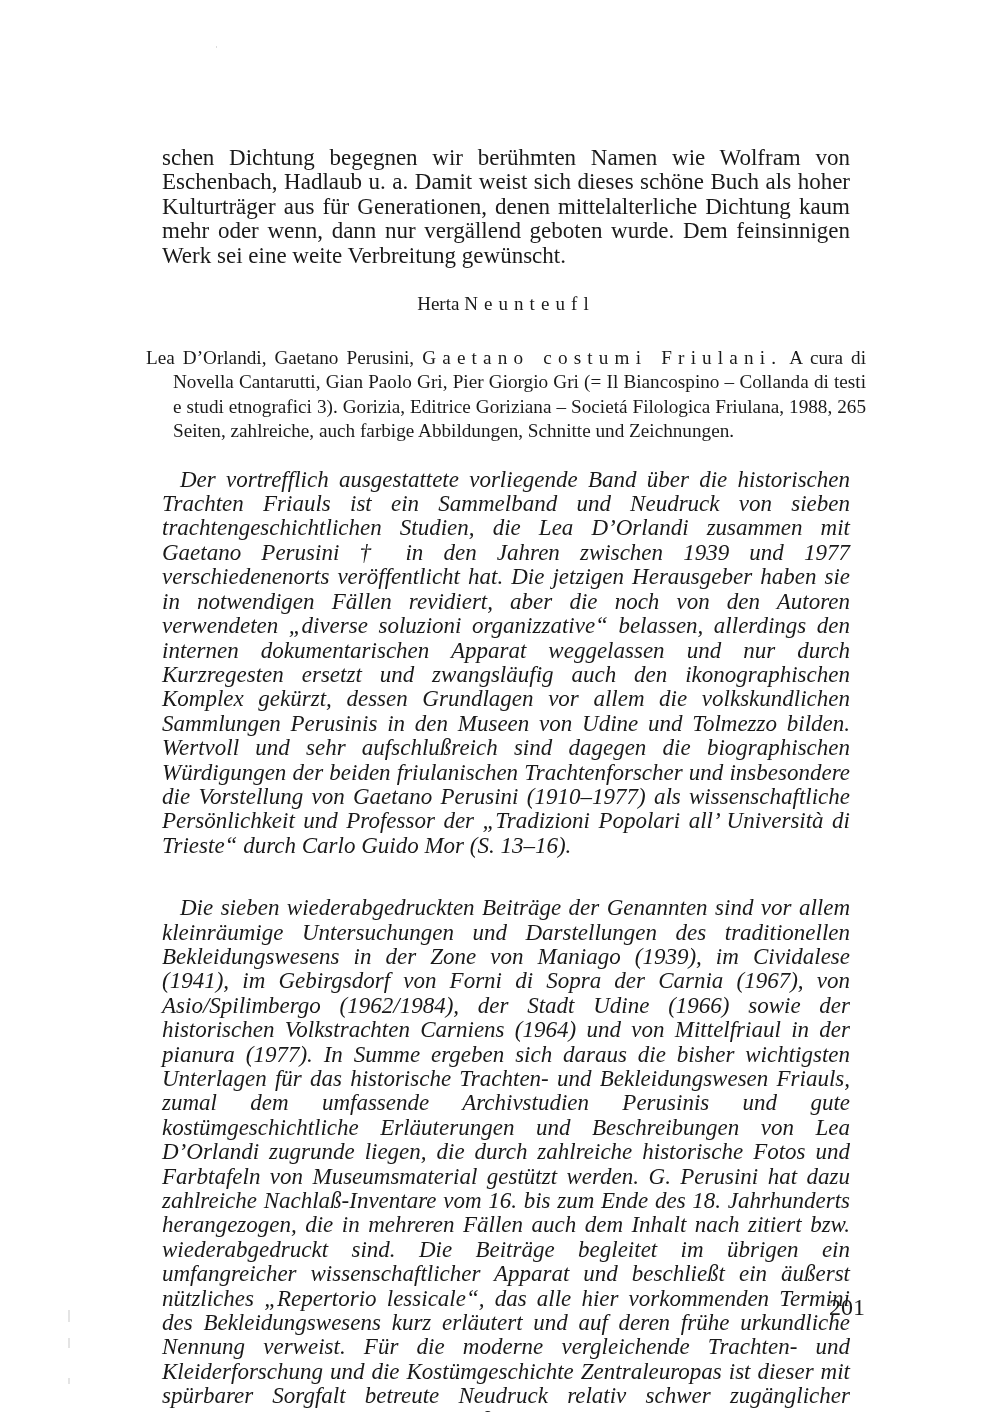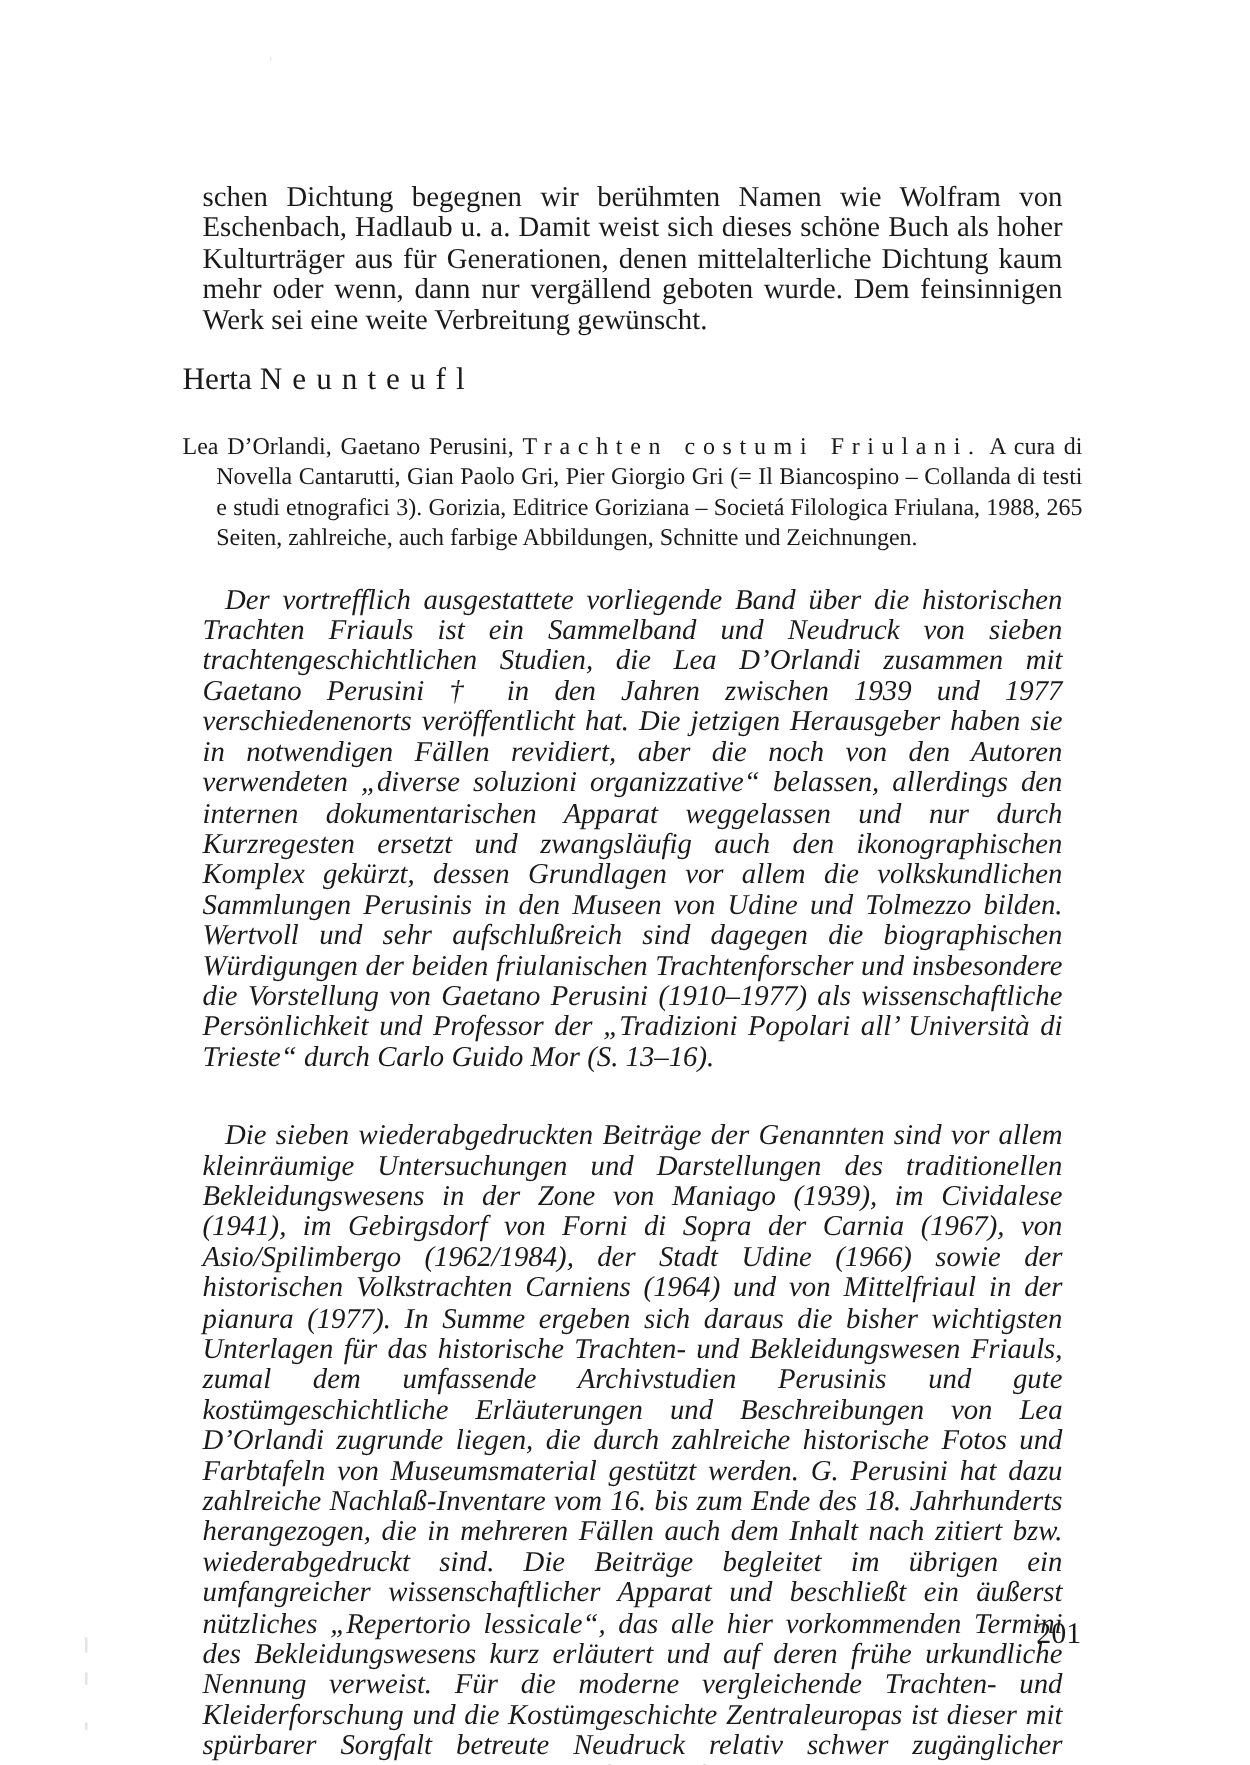--- a/index.html
+++ b/index.html
@@ -5,21 +5,21 @@
     html, body { margin: 0; padding: 0; background: #ffffff; }
     body {
       width: 1000px; height: 1412px; position: relative; overflow: hidden;
       font-family: "Liberation Serif", "DejaVu Serif", serif;
       color: #1a1a1a;
     }
     .page { position: absolute; left: 146px; top: 130px; width: 720px; }
     p { margin: 16px; font-size: 23px; line-height: 24.4px; text-align: justify; }
     .lead { text-indent: 0; }
     .indent { text-indent: 18px; font-style: italic; }
-    .signature { text-align: left; font-size: 25px; line-height: 24px; }
+    .signature { text-align: center; font-size: 19px; line-height: 24px; }
     .spaced { letter-spacing: 0.32em; }
     .bib {
       padding-left: 27px; text-indent: -27px;
       font-size: 19.2px; line-height: 24.4px; text-align: justify; margin: 0;
     }
     .bib b { font-weight: normal; }
     .gap-sm { height: 8px; }
     .gap-md { height: 30px; }
     .pagenum { position: absolute; right: 135px; top: 1294px; font-size: 24px; }
     .margin-mark { position: absolute; left: 68px; width: 2px; background: #e4e4e4; }
@@ -35,21 +35,21 @@
   <p class="lead">schen Dichtung begegnen wir berühmten Namen wie Wolfram von Eschenbach, Hadlaub u. a. Damit weist sich dieses schöne Buch als hoher Kulturträger aus für Generationen, denen mittelalterliche Dichtung kaum mehr oder wenn, dann nur vergällend geboten wurde. Dem feinsinnigen Werk sei eine weite Verbreitung gewünscht.</p>
 
   <div class="gap-sm"></div>
   <div class="signature">
     <span>Herta</span>
     <span class="spaced">Neunteufl</span>
   </div>
 
   <div class="gap-md"></div>
 
-  <p class="bib"><b>Lea D’Orlandi, Gaetano Perusini,</b> <span class="spaced">Trachten costumi Friulani.</span> <span>A cura di Novella Cantarutti, Gian Paolo Gri, Pier Giorgio Gri (= Il Biancospino – Collanda di testi e studi etnografici 3). Gorizia, Editrice Goriziana – Societá Filologica Friulana, 1988, 265 Seiten, zahlreiche, auch farbige Abbildungen, Schnitte und Zeichnungen.</span></p>
+  <p class="bib"><b>Lea D’Orlandi, Gaetano Perusini,</b> <span class="spaced">Gaetano costumi Friulani.</span> <span>A cura di Novella Cantarutti, Gian Paolo Gri, Pier Giorgio Gri (= Il Biancospino – Collanda di testi e studi etnografici 3). Gorizia, Editrice Goriziana – Societá Filologica Friulana, 1988, 265 Seiten, zahlreiche, auch farbige Abbildungen, Schnitte und Zeichnungen.</span></p>
 
   <div class="gap-sm"></div>
 
   <p class="indent">Der vortrefflich ausgestattete vorliegende Band über die historischen Trachten Friauls ist ein Sammelband und Neudruck von sieben trachtengeschichtlichen Studien, die Lea D’Orlandi zusammen mit Gaetano Perusini † in den Jahren zwischen 1939 und 1977 verschiedenenorts veröffentlicht hat. Die jetzigen Herausgeber haben sie in notwendigen Fällen revidiert, aber die noch von den Autoren verwendeten „diverse soluzioni organizzative“ belassen, allerdings den internen dokumentarischen Apparat weggelassen und nur durch Kurzregesten ersetzt und zwangsläufig auch den ikonographischen Komplex gekürzt, dessen Grundlagen vor allem die volkskundlichen Sammlungen Perusinis in den Museen von Udine und Tolmezzo bilden. Wertvoll und sehr aufschlußreich sind dagegen die biographischen Würdigungen der beiden friulanischen Trachtenforscher und insbesondere die Vorstellung von Gaetano Perusini (1910–1977) als wissenschaftliche Persönlichkeit und Professor der „Tradizioni Popolari all’ Università di Trieste“ durch Carlo Guido Mor (S. 13–16).</p>
   <div style="height:6px"></div>
   <p class="indent">Die sieben wiederabgedruckten Beiträge der Genannten sind vor allem kleinräumige Untersuchungen und Darstellungen des traditionellen Bekleidungswesens in der Zone von Maniago (1939), im Cividalese (1941), im Gebirgsdorf von Forni di Sopra der Carnia (1967), von Asio/Spilimbergo (1962/1984), der Stadt Udine (1966) sowie der historischen Volkstrachten Carniens (1964) und von Mittelfriaul in der pianura (1977). In Summe ergeben sich daraus die bisher wichtigsten Unterlagen für das historische Trachten- und Bekleidungswesen Friauls, zumal dem umfassende Archivstudien Perusinis und gute kostümgeschichtliche Erläuterungen und Beschreibungen von Lea D’Orlandi zugrunde liegen, die durch zahlreiche historische Fotos und Farbtafeln von Museumsmaterial gestützt werden. G. Perusini hat dazu zahlreiche Nachlaß-Inventare vom 16. bis zum Ende des 18. Jahrhunderts herangezogen, die in mehreren Fällen auch dem Inhalt nach zitiert bzw. wiederabgedruckt sind. Die Beiträge begleitet im übrigen ein umfangreicher wissenschaftlicher Apparat und beschließt ein äußerst nützliches „Repertorio lessicale“, das alle hier vorkommenden Termini des Bekleidungswesens kurz erläutert und auf deren frühe urkundliche Nennung verweist. Für die moderne vergleichende Trachten- und Kleiderforschung und die Kostümgeschichte Zentraleuropas ist dieser mit spürbarer Sorgfalt betreute Neudruck relativ schwer zugänglicher Untersuchungen aus Friaul ein äußerst hilfreicher und nützlicher Gewinn, der nicht übersehen werden sollte.</p>
 
   <div class="gap-sm"></div>
   <div class="signature">
     <span>Paolo</span>

